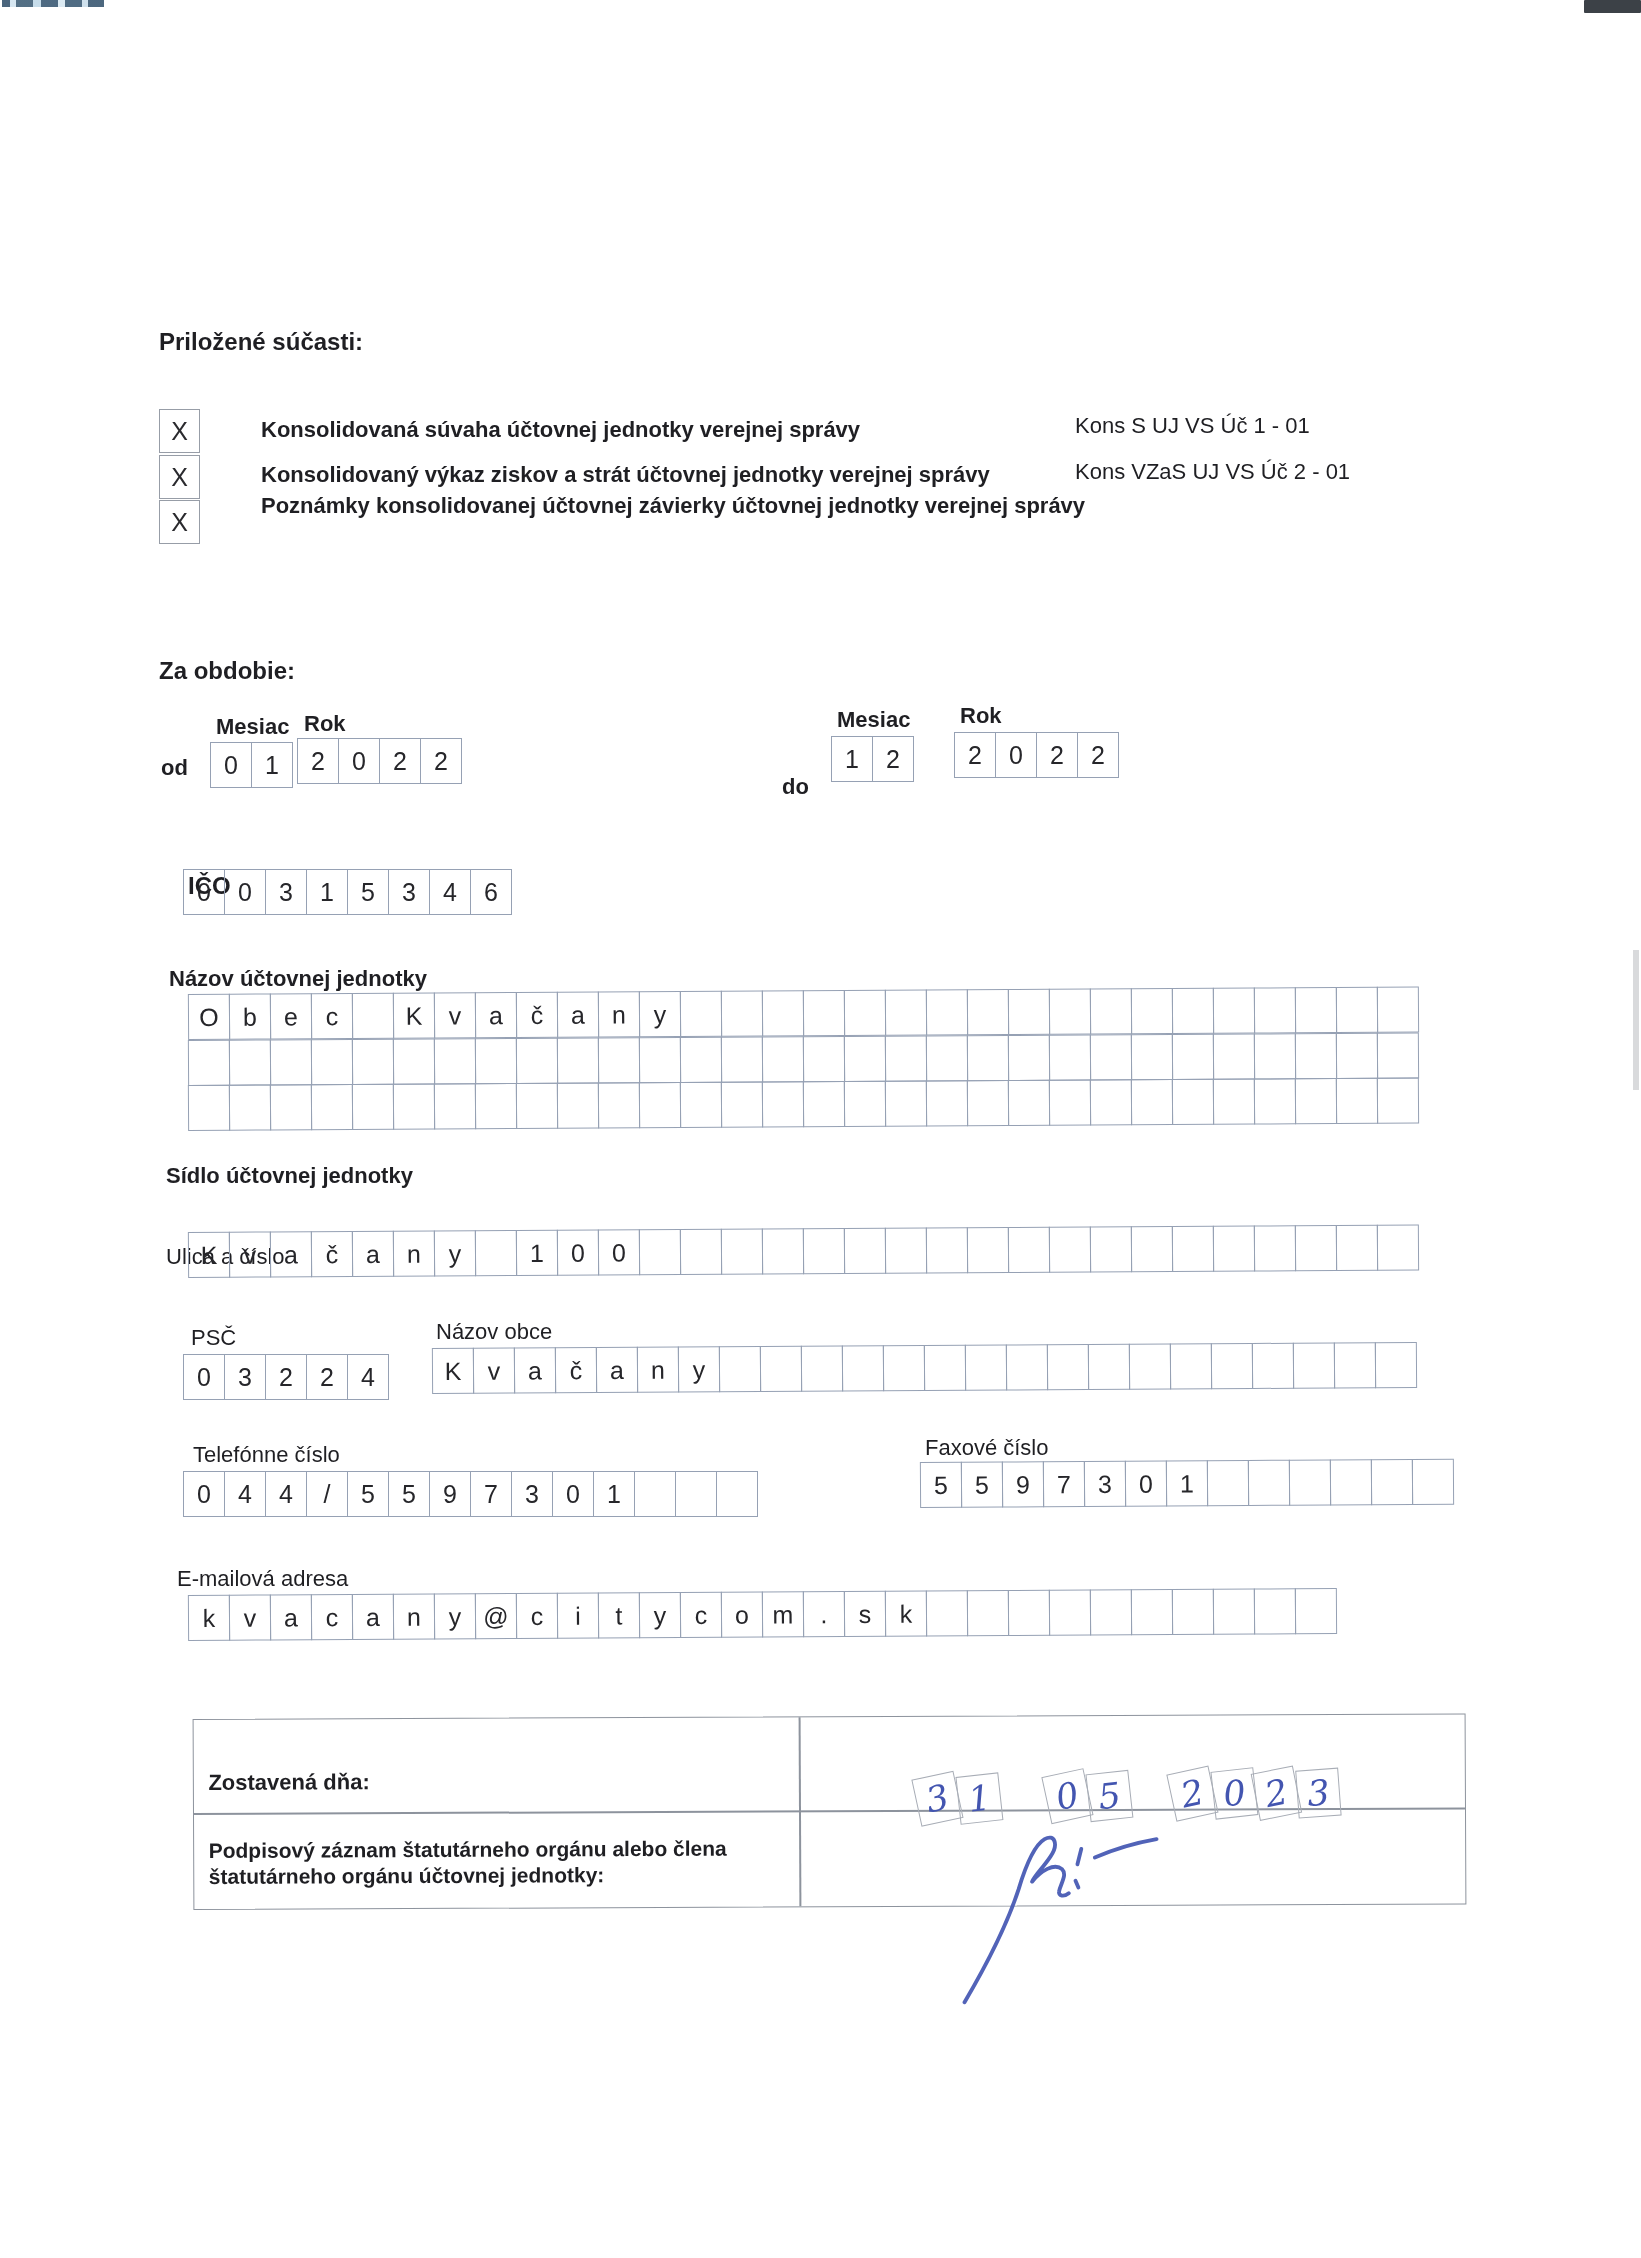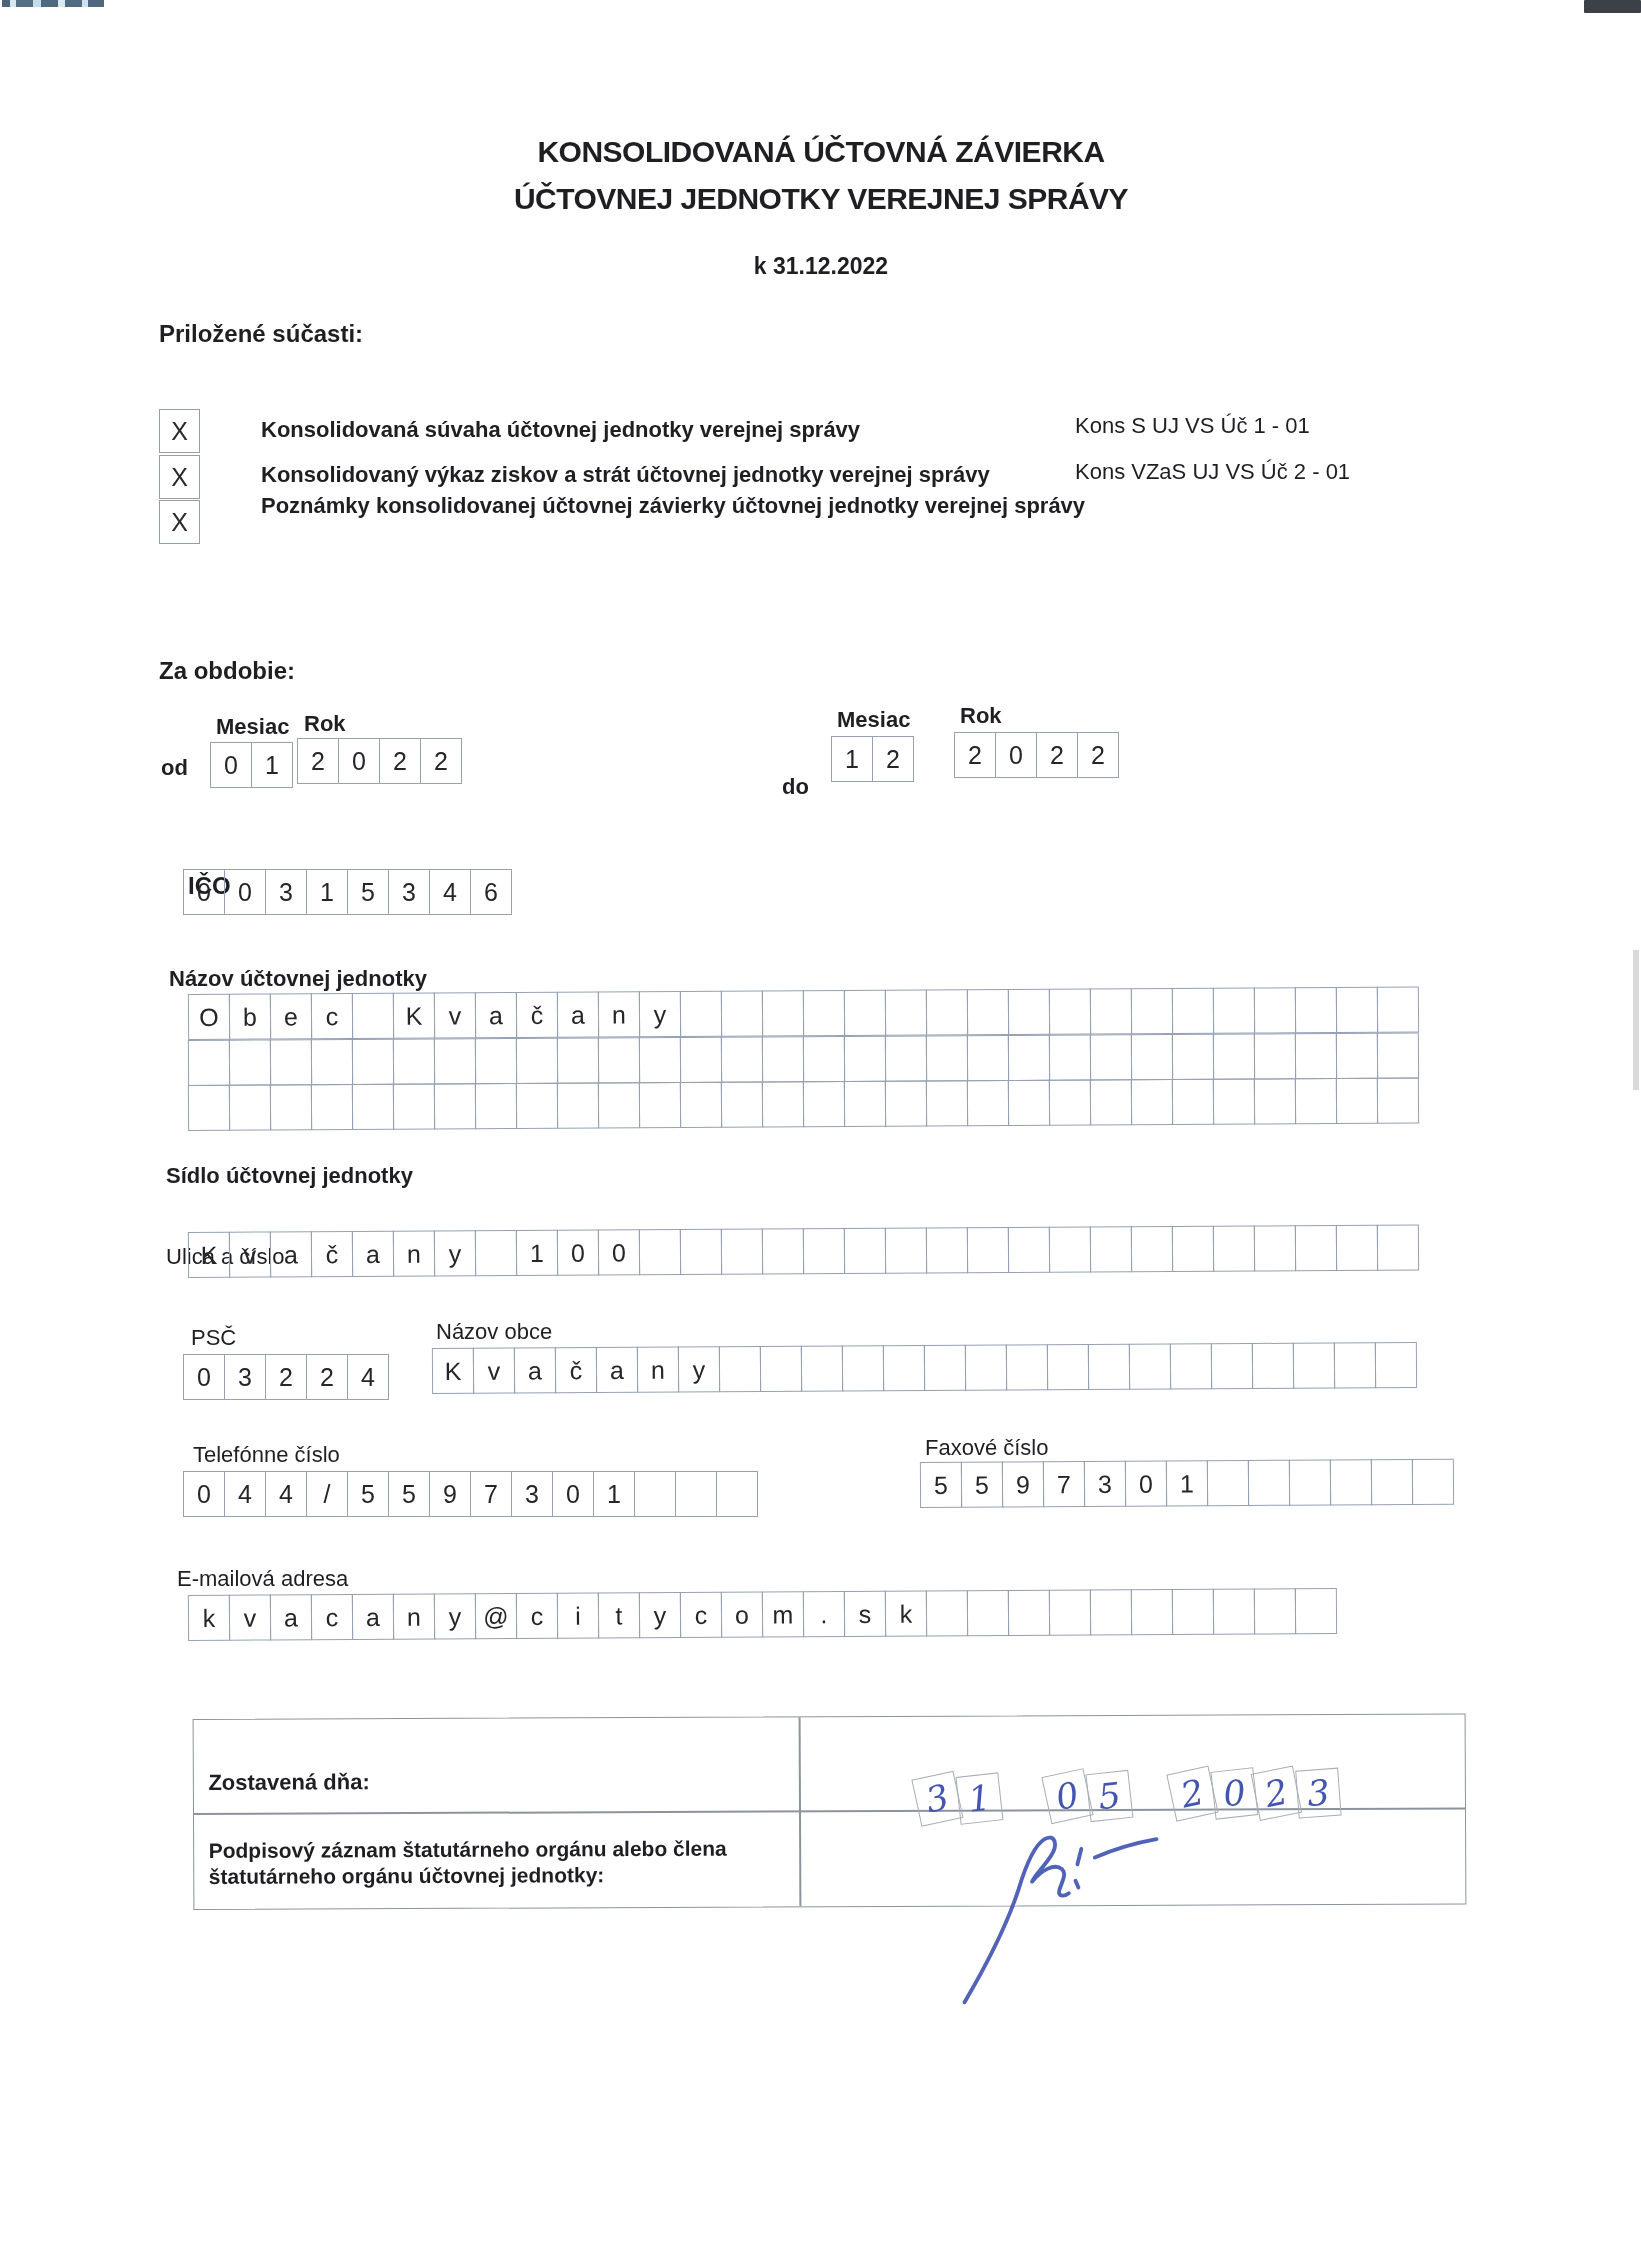--- a/index.html
+++ b/index.html
@@ -66,27 +66,22 @@
 </style>
 </head>
 <body>
 
 <div class="page">
 
   <div class="abs artifact-topleft"></div>
   <div class="abs artifact-topright"></div>
   <div class="abs artifact-rightstreak"></div>
 
-  <div class="abs title-block">
-    <div class="b t33">KONSOLIDOVANÁ ÚČTOVNÁ ZÁVIERKA</div>
-    <div class="b t33 line2">ÚČTOVNEJ JEDNOTKY VEREJNEJ SPRÁVY</div>
-    <div class="asof">k 31.12.2022</div>
-  </div>
-
-  <div class="abs b t25" style="left:159px; top:320px;">Priložené súčasti:</div>
+
+  <div class="abs b t25" style="left:159px; top:328px;">Priložené súčasti:</div>
 
   <div>
     <div class="checkbox" style="left:159px; top:409px;">
       <span>X</span>
     </div>
     <div class="abs b t23" style="left:261px; top:417px;">Konsolidovaná súvaha účtovnej jednotky verejnej správy</div>
     <div class="abs t23" style="left:1075px; top:413px;">Kons S UJ VS Úč 1 - 01</div>
   </div>
 
   <div>

